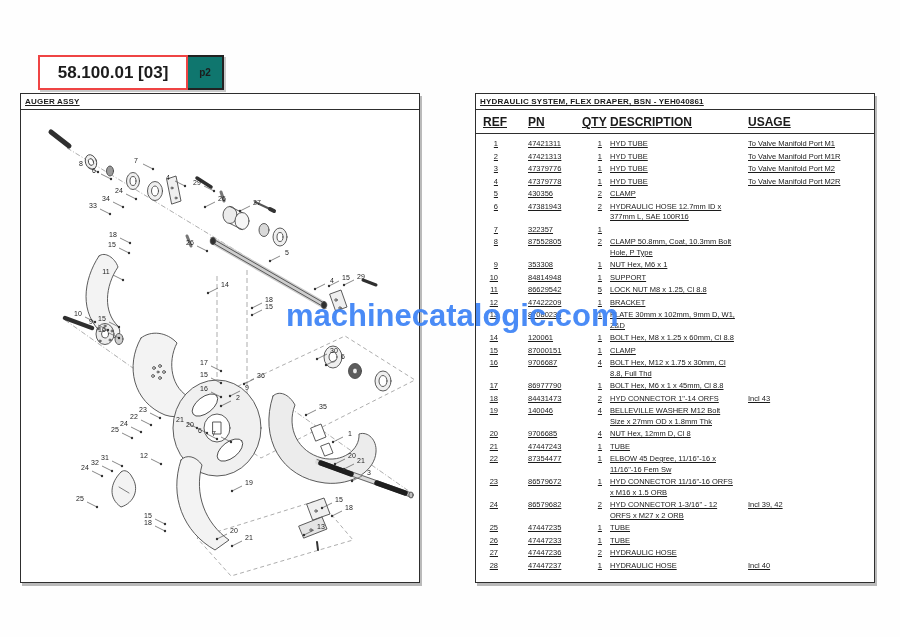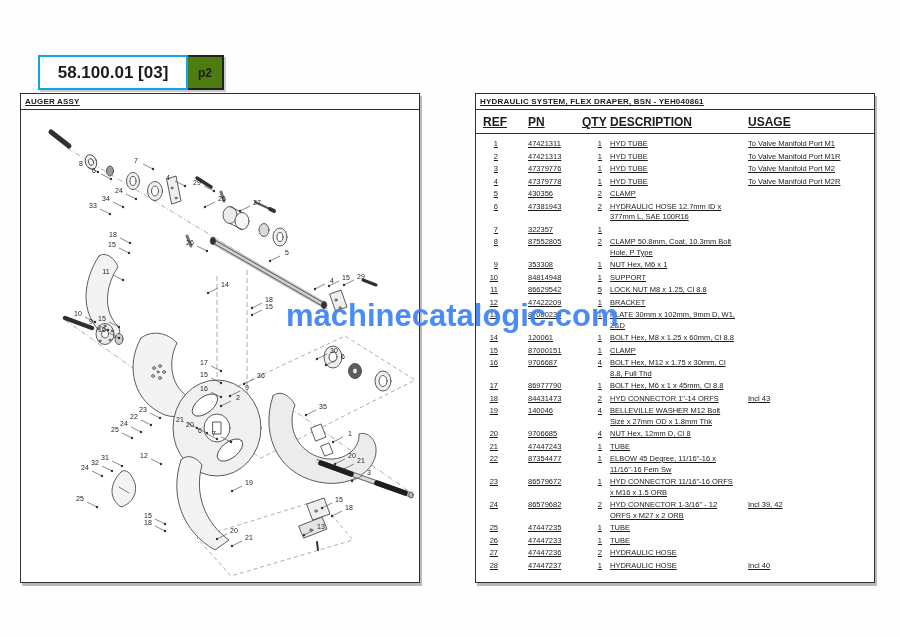--- a/index.html
+++ b/index.html
@@ -2,26 +2,26 @@
 <html><head>
 <meta charset="utf-8">
 <style>
   html,body{margin:0;padding:0;background:#fff;}
   .page{position:relative;width:900px;height:637px;background:#fefefe;overflow:hidden;
         font-family:"Liberation Sans",sans-serif;color:#1c1c1c;}
   
   .hdr{position:absolute;display:flex;align-items:stretch;}
   .hdr-left{left:38px;top:55px;}
   .hdr-right{left:700px;top:55px;}
-  .hdr-code{border:2px solid #0ea5e9;background:#fff;display:flex;align-items:center;justify-content:center;
+  .hdr-code{border:2px solid #ef4444;background:#fff;display:flex;align-items:center;justify-content:center;
             font-weight:bold;box-shadow:2px 2px 0 rgba(140,140,140,.45);}
   .hdr-left .hdr-code{width:146px;height:31px;font-size:17px;}
   .hdr-right .hdr-code{width:132px;height:31px;font-size:15px;}
-  .hdr-page{border:2px solid #222;border-left:none;background:#4d7c0f;width:34px;height:31px;
-            display:flex;align-items:center;justify-content:center;font-weight:bold;font-size:12px;
+  .hdr-page{border:2px solid #222;border-left:none;background:#0f766e;width:34px;height:31px;
+            display:flex;align-items:center;justify-content:center;font-weight:bold;font-size:10px;
             box-shadow:2px 2px 0 rgba(140,140,140,.45);text-align:right;}
   
   .panel{position:absolute;top:93px;width:398px;height:488px;border:1px solid #2e2e2e;background:#fff;
          box-shadow:2px 3px 0 rgba(130,130,130,.55);overflow:hidden;text-decoration:underline;}
   .panel-left{left:20px;}
   .panel-right{left:475px;}
   .panel-title{height:14px;line-height:14px;border-bottom:1px solid #2e2e2e;
                font-size:8px;font-weight:bold;padding:1px 4px 0 4px;letter-spacing:.2px;}
   
   .thead,.tr{display:grid;grid-template-columns:30px 76px 26px 138px 1fr;}

